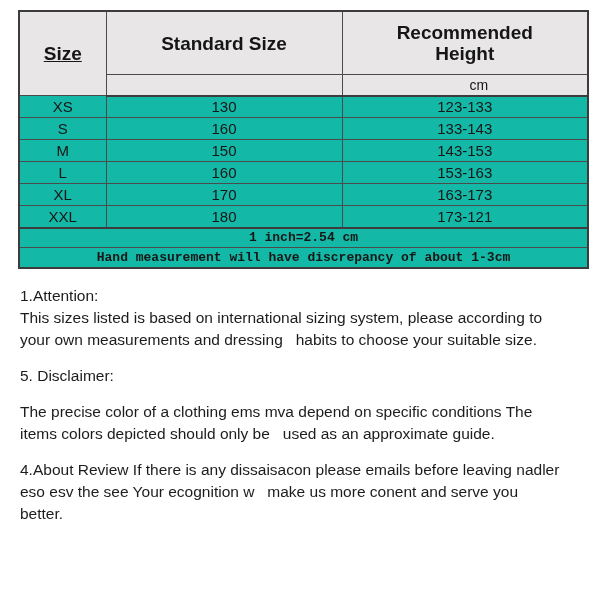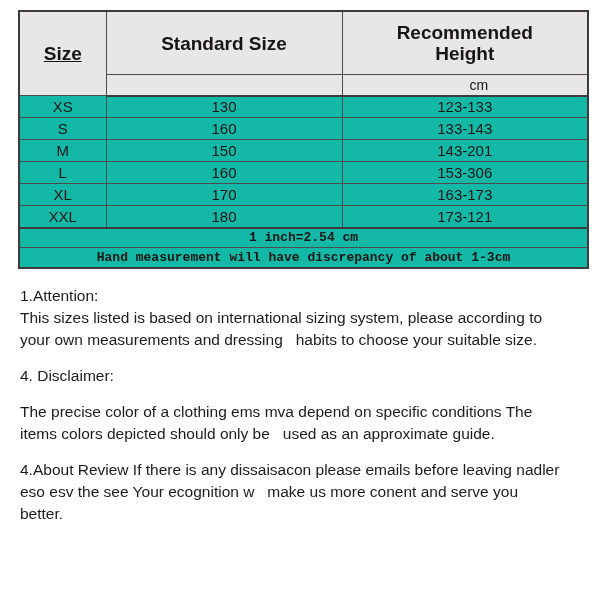--- a/index.html
+++ b/index.html
@@ -115,26 +115,26 @@
           <td>123-133</td>
         </tr>
         <tr class="size-row">
           <td>S</td>
           <td>160</td>
           <td>133-143</td>
         </tr>
         <tr class="size-row">
           <td>M</td>
           <td>150</td>
-          <td>143-201</td>
+          <td>143-153</td>
         </tr>
         <tr class="size-row">
           <td>L</td>
           <td>160</td>
-          <td>153-306</td>
+          <td>153-163</td>
         </tr>
         <tr class="size-row">
           <td>XL</td>
           <td>170</td>
           <td>163-173</td>
         </tr>
         <tr class="size-row">
           <td>XXL</td>
           <td>180</td>
           <td>173-121</td>
@@ -150,21 +150,21 @@
     </tbody>
   </table>
 
   <div class="sections" id="sections">
       <div class="section">
         <div class="sec-heading">1.Attention:</div>
         <div class="sec-body">This sizes listed is based on international sizing system, please according to
 your own measurements and dressing   habits to choose your suitable size.</div>
       </div>
       <div class="section">
-        <div class="sec-heading">4. Disclaimer:</div>
+        <div class="sec-heading">5. Disclaimer:</div>
       </div>
       <div class="section">
         <div class="sec-body">The precise color of a clothing ems mva depend on specific conditions The
 items colors depicted should only be   used as an approximate guide.</div>
       </div>
       <div class="section">
         <div class="sec-body">4.About Review If there is any dissaisacon please emails before leaving nadler
 eso esv the see Your ecognition w   make us more conent and serve you
 better.</div>
       </div>

